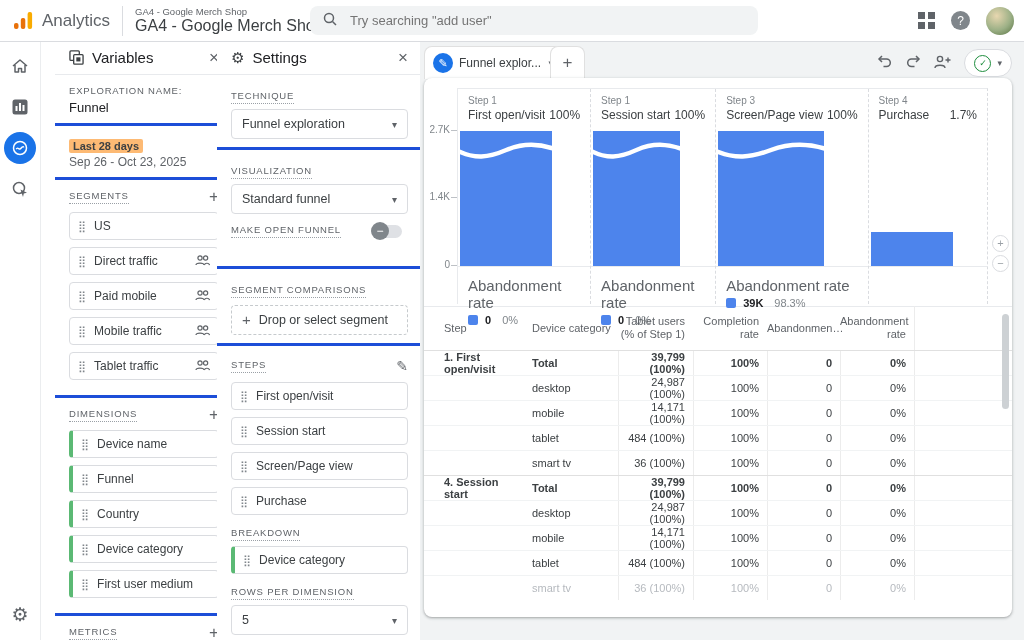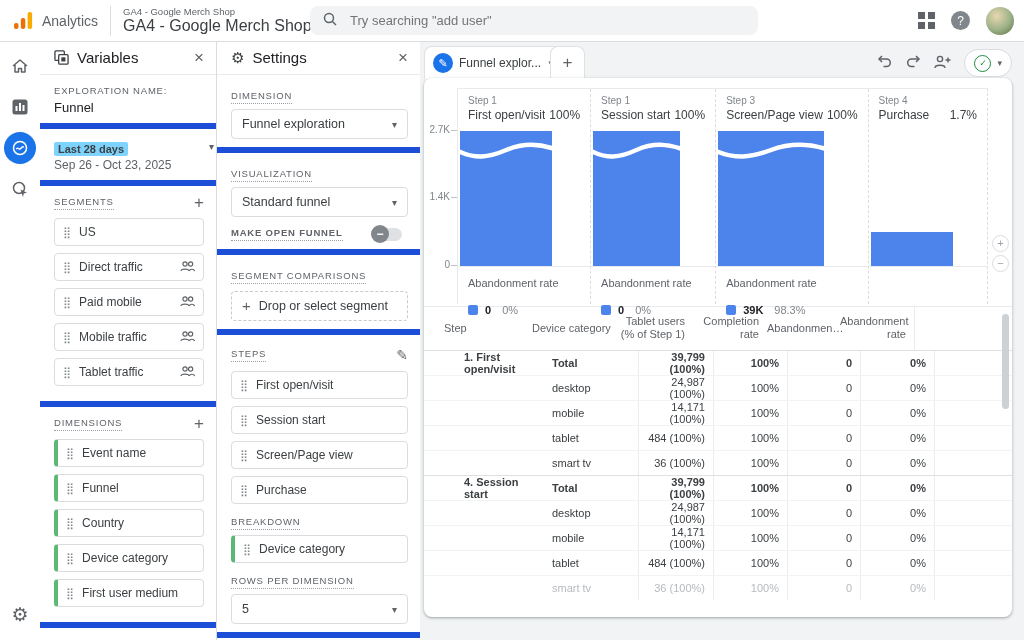--- a/index.html
+++ b/index.html
@@ -2,21 +2,21 @@
 <html><head>
 <meta charset="utf-8">
 <style>
   html,body{margin:0;padding:0;background:#fff;}
   #app{position:relative;width:1024px;height:640px;overflow:hidden;
        font-family:"Liberation Sans",sans-serif;color:#3c4043;background:#fff;}
   
   .topbar{position:absolute;top:0;left:0;right:0;height:41px;background:#fff;
           border-bottom:1px solid #dadce0;display:flex;align-items:center;z-index:10;}
   .logo-wrap{display:flex;align-items:center;gap:8px;padding-left:12px;}
-  .logo-text{font-size:14px;color:#5f6368;text-align:right;}
+  .logo-text{font-size:17px;color:#5f6368;text-align:right;}
   .tb-divider{width:1px;height:30px;background:#dadce0;margin:0 12px;}
   .prop .prop-small{font-size:9.5px;color:#5f6368;line-height:11px;}
   .prop .prop-big{font-size:16px;color:#3c4043;line-height:18px;}
   .searchbar{position:absolute;left:310px;top:6px;width:424px;height:29px;background:#f1f3f4;
              border-radius:8px;display:flex;align-items:center;padding:0 12px;gap:10px;}
   .searchbar input{border:none;background:transparent;outline:none;font-size:13px;color:#5f6368;
                    width:100%;font-family:"Liberation Sans",sans-serif;}
   .tb-right{position:absolute;right:10px;top:0;height:41px;display:flex;align-items:center;gap:16px;}
   .apps-grid{display:grid;grid-template-columns:7px 7px;grid-gap:3px;}
   .apps-grid span{width:7px;height:7px;background:#5f6368;}
@@ -25,47 +25,47 @@
   .avatar{width:28px;height:28px;border-radius:50%;
           background:radial-gradient(circle at 38% 32%,#e8d7b0,#9cb086 55%,#55703f);}
   
   .rail{position:absolute;top:41px;left:0;width:40px;bottom:0;background:#fff;
         border-right:1px solid #ebedef;display:flex;flex-direction:column;align-items:center;}
   .rail-btn{width:32px;height:32px;margin-top:9px;display:flex;align-items:center;justify-content:center;border-radius:50%;}
   .rail-btn.active{background:#1a73e8;}
   .rail-gear{position:absolute;bottom:14px;font-size:19px;color:#5f6368;}
   
   .panel{position:absolute;top:41px;bottom:0;background:#fff;border-right:1px solid #dadce0;overflow:hidden;}
-  .panel-vars{left:40px;width:176px;}
+  .panel-vars{left:55px;width:176px;}
   .panel-settings{left:217px;width:203px;}
   .panel-head{height:33px;border-bottom:1px solid #e8eaed;display:flex;align-items:center;padding:0 12px 0 14px;gap:8px;}
   .panel-title{font-size:15px;color:#202124;flex:1;}
   .xclose{font-size:17px;color:#5f6368;cursor:default;}
-  .sec{padding:10px 12px 8px 14px;border-bottom:6px solid #1d4ed8;}
+  .sec{padding:10px 12px 8px 14px;border-bottom:3px solid #1d4ed8;}
   .sec:last-child{border-bottom:none;}
   .sec-label{font-size:9.5px;letter-spacing:.8px;color:#5f6368;}
   .sec-label.dotted{border-bottom:1px dotted #9aa0a6;padding-bottom:2px;}
   .sec-headrow{display:flex;align-items:flex-start;justify-content:space-between;margin-bottom:8px;}
   .plus{font-size:17px;color:#5f6368;line-height:14px;}
   .chip{border:1px solid #dadce0;border-radius:4px;height:26px;display:flex;align-items:center;
         padding:0 8px;font-size:12px;color:#3c4043;margin-bottom:7px;background:#fff;}
   .chip .drag{color:#80868b;font-size:11px;margin-right:8px;}
   .chip .chip-label{flex:1;white-space:nowrap;overflow:hidden;}
   .chip.dim{border-left:4px solid #5bb974;}
   .name-label{font-size:9.5px;letter-spacing:.8px;color:#5f6368;margin-bottom:4px;}
   .name-value{font-size:13px;color:#202124;}
   .date-block{position:relative;}
-  .date-pill{display:inline-block;background:#7dd3fc;font-size:11px;font-weight:bold;color:#3c4043;
+  .date-pill{display:inline-block;background:#fdba74;font-size:11px;font-weight:bold;color:#3c4043;
              padding:1px 4px;border-radius:2px;margin-bottom:2px;}
   .date-range{font-size:12px;color:#5f6368;}
   .date-caret{position:absolute;right:2px;top:12px;color:#5f6368;font-size:10px;}
   .selectbox{border:1px solid #dadce0;border-radius:4px;height:28px;display:flex;align-items:center;
              padding:0 10px;font-size:12.5px;color:#3c4043;justify-content:space-between;margin-top:6px;}
   .selectbox .caret{color:#5f6368;font-size:10px;}
-  .toggle-row{display:flex;align-items:center;justify-content:space-between;margin-top:10px;margin-bottom:0;font-weight:bold;}
+  .toggle-row{display:flex;align-items:center;justify-content:space-between;margin-top:10px;margin-bottom:20px;}
   .toggle{width:30px;height:13px;border-radius:7px;background:#dfe1e5;position:relative;margin-right:6px;}
   .toggle .knob{position:absolute;left:-1px;top:-3px;width:18px;height:18px;border-radius:50%;background:#80868b;
                 color:#fff;font-size:12px;line-height:18px;text-align:center;}
   .dropzone{border:1px dashed #c6cacd;border-radius:4px;height:28px;display:flex;align-items:center;
             padding:0 10px;font-size:12.5px;color:#3c4043;gap:8px;margin-top:8px;}
   .dropzone .plus{font-size:15px;}
   .steps-head{display:flex;align-items:center;justify-content:space-between;margin:2px 0 8px 0;}
   .pencil{font-size:14px;color:#5f6368;}
   
   .canvas{position:absolute;top:41px;left:420px;right:0;bottom:0;background:#f1f3f4;}
@@ -97,33 +97,33 @@
   .fcol + .fcol{border-left:1px dashed #dadce0;}
   .fcol-head{padding:6px 10px 0 10px;}
   .fstep{font-size:10px;color:#80868b;margin-bottom:2px;}
   .fname-row{display:flex;align-items:baseline;justify-content:space-between;}
   .fname{font-size:12px;color:#3c4043;white-space:nowrap;overflow:hidden;margin-right:4px;}
   .fpct{font-size:12px;color:#3c4043;}
   .barzone{position:absolute;left:0;right:0;top:42px;height:135px;border-bottom:1px solid #e8eaed;}
   .bar{position:absolute;left:2px;width:70%;bottom:0;background:#4d84ec;}
   .wave{position:absolute;top:6px;left:0;width:100%;height:26px;}
   .abandon{position:absolute;left:10px;top:188px;}
-  .ab-label{font-size:11px;color:#5f6368;margin-bottom:15px;}
+  .ab-label{font-size:15px;color:#5f6368;margin-bottom:3px;}
   .ab-row{display:flex;align-items:center;gap:7px;}
   .ab-swatch{width:10px;height:10px;background:#4d84ec;border-radius:2px;}
   .ab-count{font-size:11px;font-weight:bold;color:#202124;}
   .ab-rate{font-size:11px;color:#80868b;margin-left:4px;}
   .zoomctrl{position:absolute;right:3px;bottom:34px;display:flex;flex-direction:column;gap:3px;}
   .zoombtn{width:15px;height:15px;border:1px solid #dadce0;border-radius:50%;color:#9aa0a6;font-size:11px;
            line-height:14px;text-align:center;background:#fff;}
   
   .tbl{position:absolute;top:228px;left:0;right:0;bottom:0;}
   .thead{display:flex;height:44px;border-bottom:1px solid #e0e0e0;align-items:center;}
   .th{font-size:11px;color:#5f6368;line-height:13px;}
-  .trow{display:flex;height:24px;align-items:center;border-top:1px solid #f1f3f4;font-size:11px;color:#3c4043;padding-left:20px;}
+  .trow{display:flex;height:24px;align-items:center;border-top:1px solid #f1f3f4;font-size:11px;color:#3c4043;}
   .trow.total{border-top:1px solid #e0e0e0;font-weight:bold;}
   .trow.first{border-top:none;}
   .trow.faded{color:#b6babf;}
   .c0{width:100px;padding-left:20px;box-sizing:border-box;}
   .c1{width:94px;padding-left:8px;box-sizing:border-box;}
   .c2{width:75px;}.c3{width:74px;}.c4{width:73px;}.c5{width:74px;}
   .c2,.c3,.c4,.c5{text-align:right;padding-right:8px;box-sizing:border-box;border-left:1px solid #ececec;align-self:stretch;display:flex;align-items:center;justify-content:flex-end;}
   .thead .c2,.thead .c3,.thead .c4,.thead .c5{display:block;align-self:center;border-left:none;}
   .cend{flex:1;border-left:1px solid #ececec;align-self:stretch;}
   .tbl-scroll{position:absolute;right:3px;top:8px;width:7px;height:95px;border-radius:4px;background:#cdd1d4;}
@@ -269,21 +269,21 @@
         </div>
     </div>
     <div class="sec">
       <div class="sec-headrow">
         <span class="sec-label dotted">DIMENSIONS</span>
         <span class="plus">+</span>
       </div>
       <div>
           <div class="chip dim">
             <span class="drag">⣿</span>
-            <span class="chip-label">Event name</span>
+            <span class="chip-label">Device name</span>
           </div>
           <div class="chip dim">
             <span class="drag">⣿</span>
             <span class="chip-label">Funnel</span>
           </div>
           <div class="chip dim">
             <span class="drag">⣿</span>
             <span class="chip-label">Country</span>
           </div>
           <div class="chip dim">
@@ -305,21 +305,21 @@
     </div>
   </div>
 
   <div class="panel panel-settings">
     <div class="panel-head">
       <span style="font-size:15px;color:#3c4043;">⚙</span>
       <span class="panel-title">Settings</span>
       <span class="xclose">×</span>
     </div>
     <div class="sec">
-      <span class="sec-label dotted">DIMENSION</span>
+      <span class="sec-label dotted">TECHNIQUE</span>
       <div class="selectbox">
         <span>Funnel exploration</span>
         <span class="caret">▾</span>
       </div>
     </div>
     <div class="sec">
       <span class="sec-label dotted">VISUALIZATION</span>
       <div class="selectbox">
         <span>Standard funnel</span>
         <span class="caret">▾</span>

